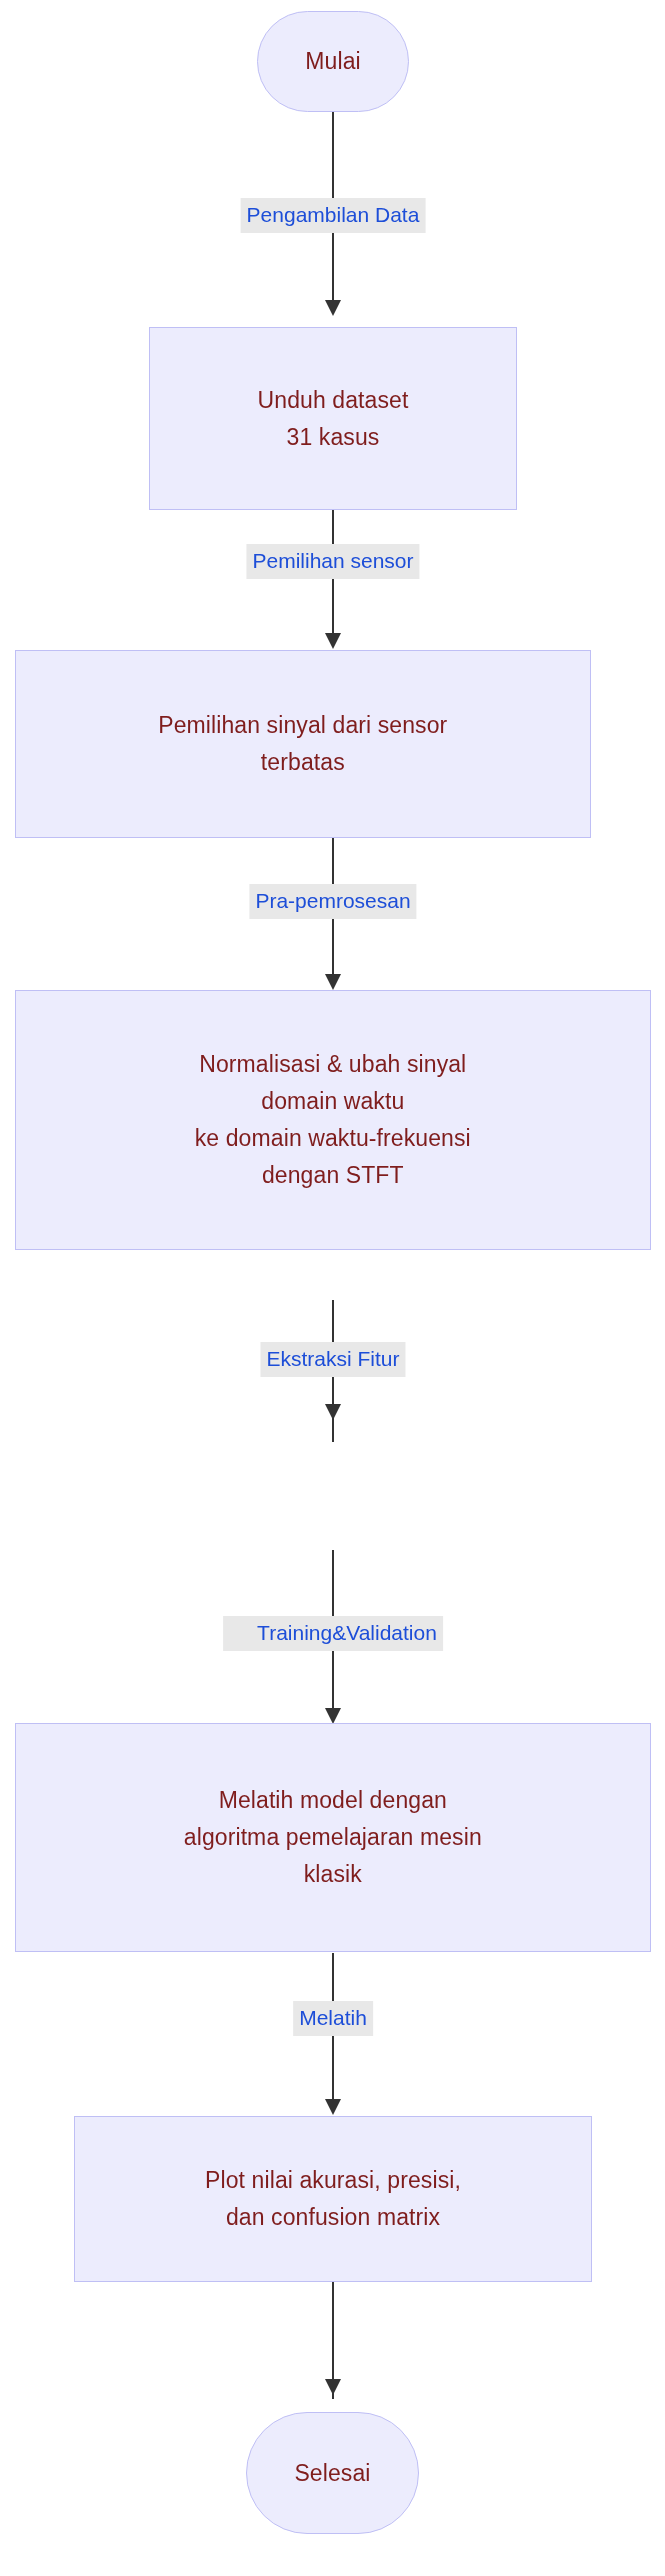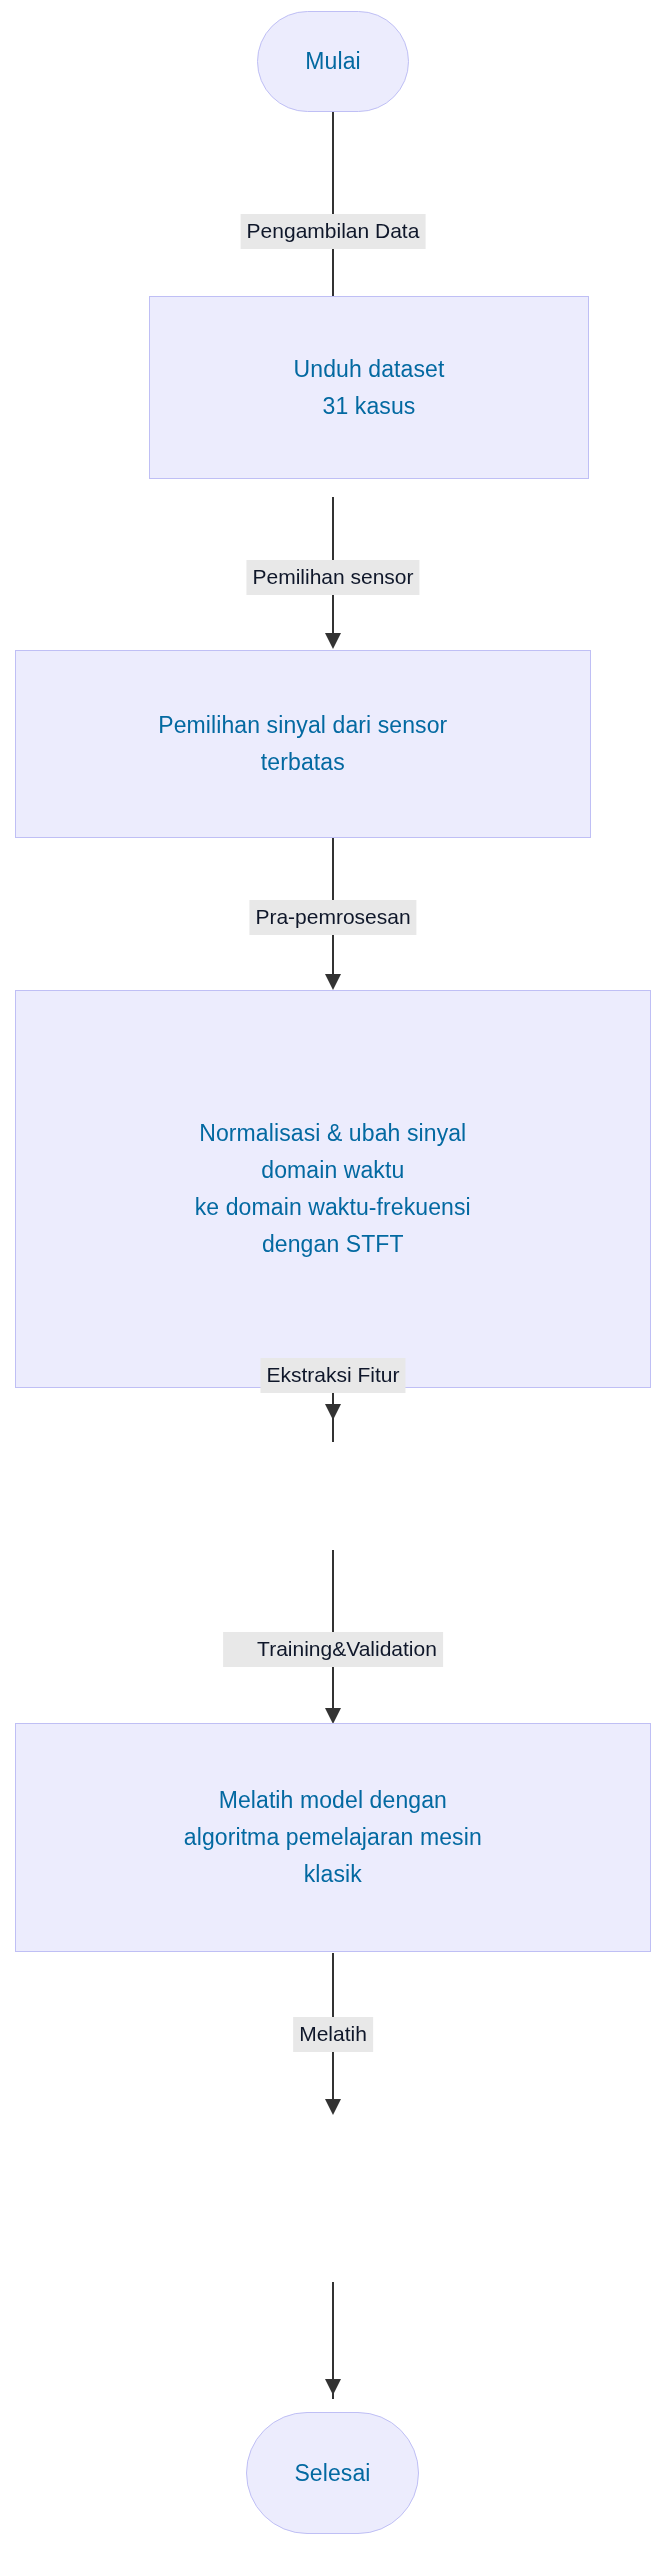--- a/index.html
+++ b/index.html
@@ -25,21 +25,21 @@
   
   .node {
     position: absolute;
     box-sizing: border-box;
     background: #ECECFD;
     border: 1.3px solid #BFBFF5;
     display: flex;
     align-items: center;
     justify-content: center;
     text-align: center;
-    color: #0369a1;
+    color: #7f1d1d;
     font-size: 23px;
     line-height: 1.6;
     letter-spacing: 0.1px;
     z-index: 3;
   }
   .node.terminator {
     border-radius: 670px;
   }
   .node .node-label {
     white-space: pre-line;
@@ -66,61 +66,60 @@
     border-top: 16px solid #333333;
     z-index: 2;
   }
 
   
   .edge-label {
     position: absolute;
     left: 50%;
     transform: translateX(-50%);
     background: #E8E8E8;
-    color: #0f172a;
+    color: #1d4ed8;
     font-size: 21px;
     line-height: 1.32;
     padding: 3.4px 6px 4px 6px;
     white-space: nowrap;
     z-index: 4;
-    margin-top: 16px;
   }
 </style>
 </head>
 <body>
 
 <div id="flowchart">
 
   <div class="node terminator" style="left:257px; top:11.4px; width:152px; height:101px;">
     <span class="node-label">Mulai</span>
   </div>
 
   <div class="edge-line" style="top:112px; height:193px;"></div>
   <div class="arrow-head" style="top:300px;"></div>
   <div class="edge-label" style="top:198px;">Pengambilan Data</div>
 
-  <div class="node" style="left:149px; top:296px; width:440px; height:183px;">
+  <div class="node" style="left:149px; top:327px; width:368px; height:183px;">
     <span class="node-label">Unduh dataset
 31 kasus</span>
   </div>
 
   <div class="edge-line" style="top:497px; height:142px;"></div>
   <div class="arrow-head" style="top:633px;"></div>
   <div class="edge-label" style="top:544px;">Pemilihan sensor</div>
 
   <div class="node" style="left:14.8px; top:650px; width:576px; height:188px;">
     <span class="node-label">Pemilihan sinyal dari sensor
 terbatas</span>
   </div>
 
   <div class="edge-line" style="top:837px; height:142px;"></div>
   <div class="arrow-head" style="top:974px;"></div>
   <div class="edge-label" style="top:884px;">Pra-pemrosesan</div>
 
-  <div class="node" style="left:14.8px; top:990px; width:636px; height:398px;">
+  <div class="node" style="left:14.8px; top:990px; width:636px; height:260px;">
     <span class="node-label">Normalisasi &amp; ubah sinyal
 domain waktu
 ke domain waktu-frekuensi
 dengan STFT</span>
   </div>
 
   <div class="edge-line" style="top:1300px; height:142px;"></div>
   <div class="arrow-head" style="top:1404px;"></div>
   <div class="edge-label" style="top:1342px;">Ekstraksi Fitur</div>
 
@@ -132,20 +131,24 @@
   <div class="node" style="left:14.8px; top:1723px; width:636px; height:229px;align-items:center;">
     <span class="node-label">Melatih model dengan
 algoritma pemelajaran mesin
 klasik</span>
   </div>
 
   <div class="edge-line" style="top:1953px; height:148px;"></div>
   <div class="arrow-head" style="top:2099px;"></div>
   <div class="edge-label" style="top:2001px;">Melatih</div>
 
+  <div class="node" style="left:74px; top:2116px; width:518px; height:166px;">
+    <span class="node-label">Plot nilai akurasi, presisi,
+dan confusion matrix</span>
+  </div>
 
   <div class="edge-line" style="top:2282px; height:117px;"></div>
   <div class="arrow-head" style="top:2379px;"></div>
 
   <div class="node terminator" style="left:246px; top:2412px; width:173px; height:122px;">
     <span class="node-label">Selesai</span>
   </div>
 
 </div>
 

